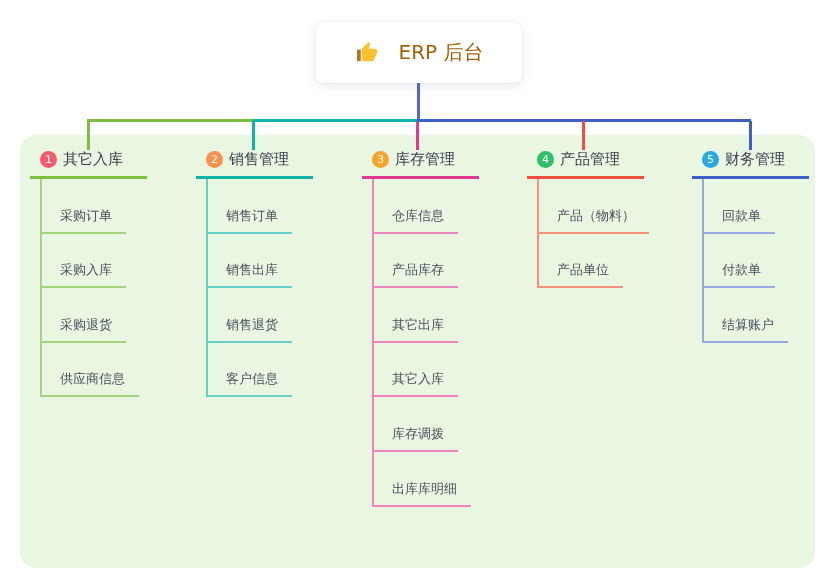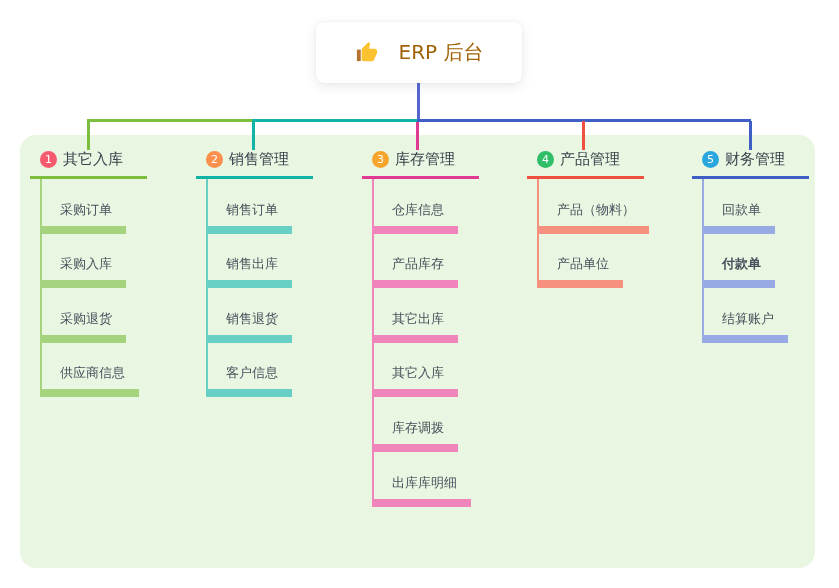--- a/index.html
+++ b/index.html
@@ -60,21 +60,21 @@
     margin-left: 10px;
     border-left: 2px solid #ccc;
     width: max-content;
   }
   .children li {
     height: 54.6px;
     width: max-content;
     display: flex;
     align-items: flex-end;
     padding: 0 14px 7px 18px;
-    border-bottom: 8px solid #d946ef;
+    border-bottom: 2px solid #d946ef;
     font-size: 13px;
     color: #45515c;
   }
 </style>
 </head>
 <body>
 
 <div class="canvas">
 
   <div class="panel"></div>
@@ -185,21 +185,21 @@
 
   <div class="branch" style="left:692px;">
     <div class="branch-header" style="border-bottom-color: rgb(63, 94, 198);">
       <span class="badge" style="background-color: rgb(42, 167, 222);">5</span>
       <span class="branch-label">财务管理</span>
     </div>
     <ul class="children" style="border-left-color: rgb(151, 170, 227);">
         <li style="border-bottom-color: rgb(151, 170, 227);">
           <span>回款单</span>
         </li>
-        <li style="border-bottom-color: rgb(151, 170, 227); font-weight: bold;">
+        <li style="border-bottom-color: rgb(151, 170, 227);">
           <span>付款单</span>
         </li>
         <li style="border-bottom-color: rgb(151, 170, 227);">
           <span>结算账户</span>
         </li>
       </ul>
   </div>
 
 </div>
 

